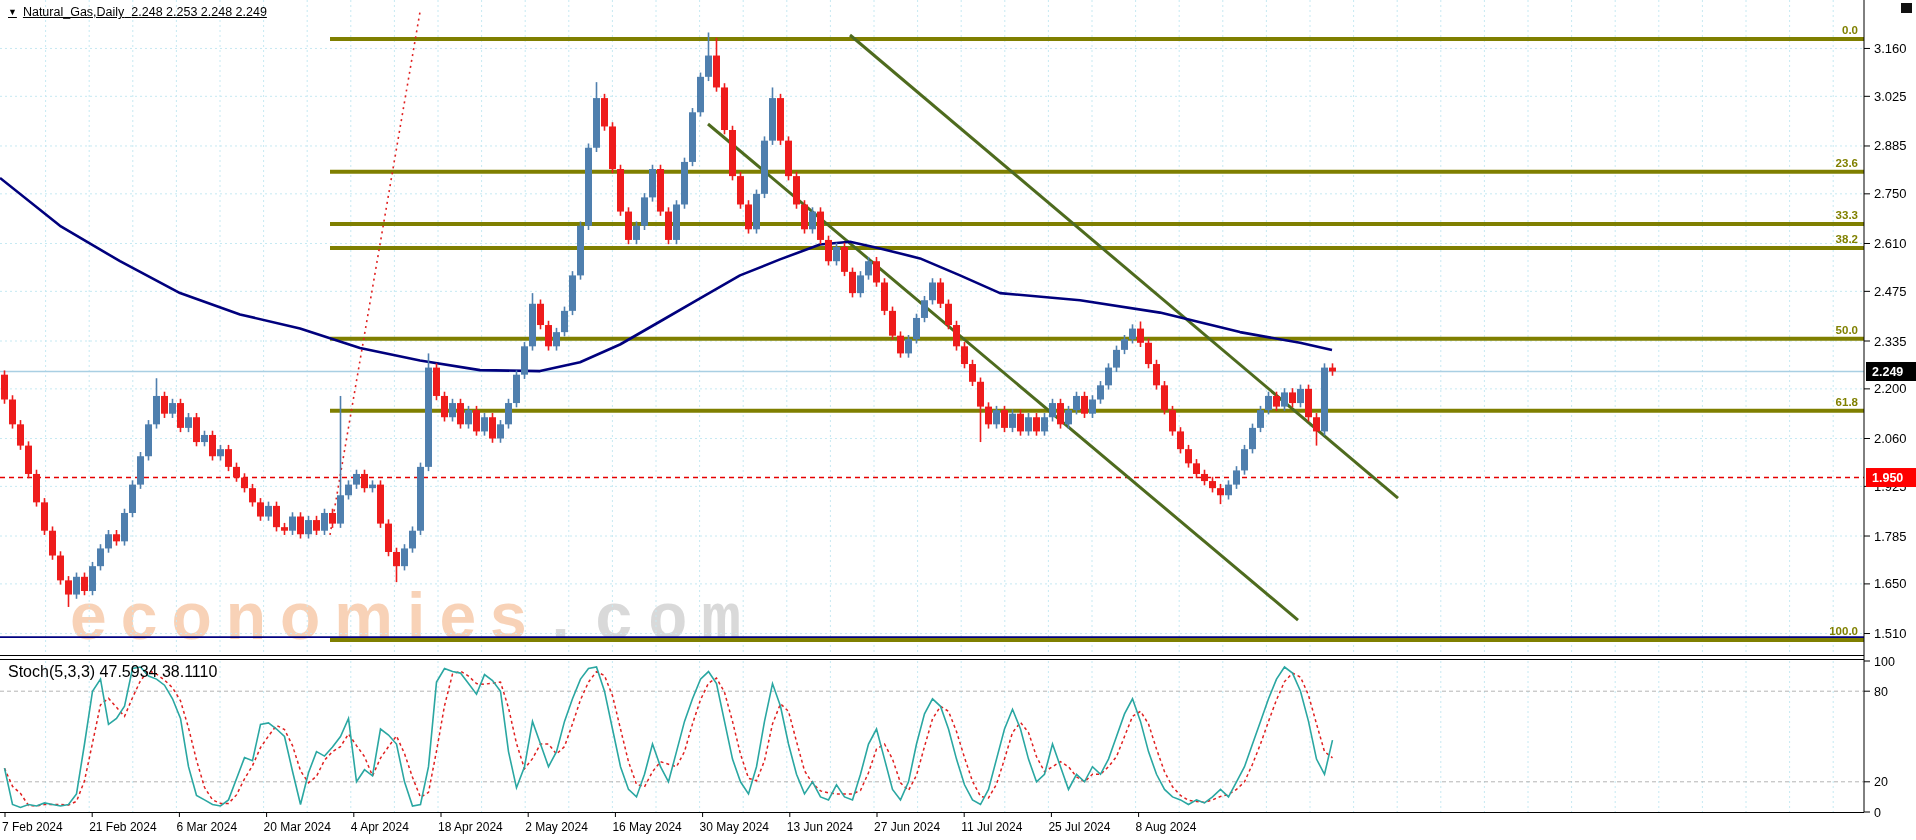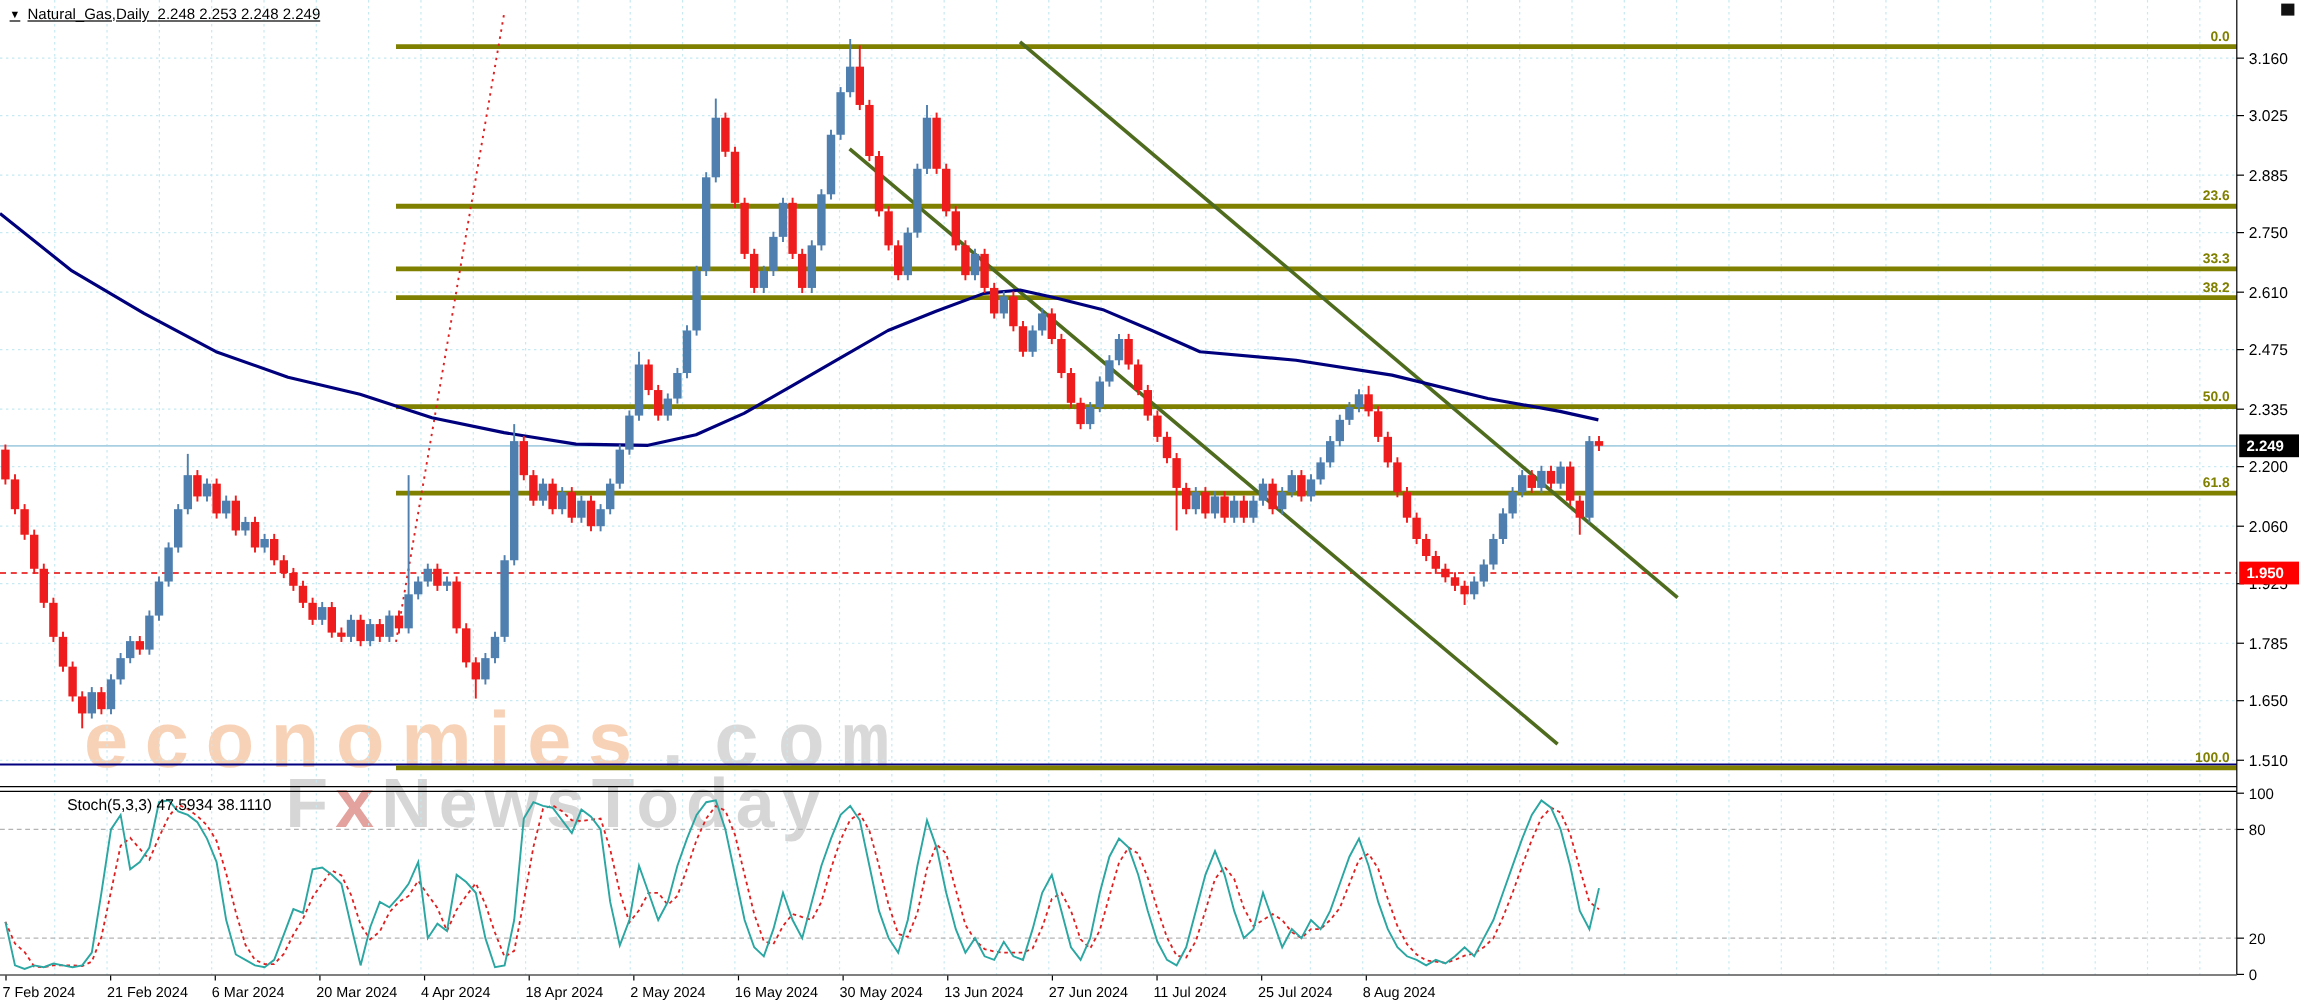--- a/index.html
+++ b/index.html
@@ -9,36 +9,35 @@
   #brand-watermark{position:absolute;left:70px;top:578px;font-size:66px;font-weight:bold;
         letter-spacing:14px;white-space:nowrap;}
   #brand-watermark .brand{color:rgba(242,166,112,0.50);}
   #brand-watermark .suffix{color:rgba(185,185,185,0.55);font-family:Liberation Mono, monospace;}
   #tagline-watermark{position:absolute;left:238px;top:636px;font-size:58px;font-weight:bold;
         letter-spacing:6px;color:rgba(165,165,165,0.45);white-space:nowrap;}
   #tagline-watermark .wx{color:rgba(200,70,60,0.5);}
   #chart-svg{position:absolute;left:0;top:0;z-index:2;}
   #symbol-line{position:absolute;left:8px;top:5px;z-index:3;font-size:12.5px;color:#000;text-decoration:underline;}
   #symbol-line .tri{font-size:9px;vertical-align:1px;margin-right:6px;}
-  #indicator-label{position:absolute;left:8px;top:663px;z-index:3;font-size:13px;color:#000;margin-left:48px;}
+  #indicator-label{position:absolute;left:8px;top:663px;z-index:3;font-size:16px;color:#000;}
   #corner-marker{position:absolute;right:4px;top:3px;width:11px;height:10px;background:#111;z-index:4;}
   text{font-family:"Liberation Sans",sans-serif;}
   .axis-txt{font-size:13px;fill:#000;}
   .date-txt{font-size:12px;fill:#000;}
   .fib-txt{font-size:11.5px;font-weight:bold;fill:#808000;}
   .badge-txt{font-size:12.5px;font-weight:bold;fill:#fff;}
   .stoch-txt{font-size:12.5px;fill:#000;}
 </style>
 </head>
 <body>
 
 <div id="root">
   <div id="watermark-layer">
     <div id="brand-watermark"><span class="brand">economies</span><span class="suffix">.com</span></div>
-    <div id="tagline-watermark"><span>F</span><span class="wx">x</span><span>NewsToday</span></div>
   </div>
 
   <svg id="chart-svg" width="1916" height="840">
       <defs>
         <clipPath id="mainClip">
           <rect x="0" y="0" width="1864" height="655"></rect>
         </clipPath>
         <clipPath id="stochClip">
           <rect x="0" y="661" width="1864" height="151"></rect>
         </clipPath>

